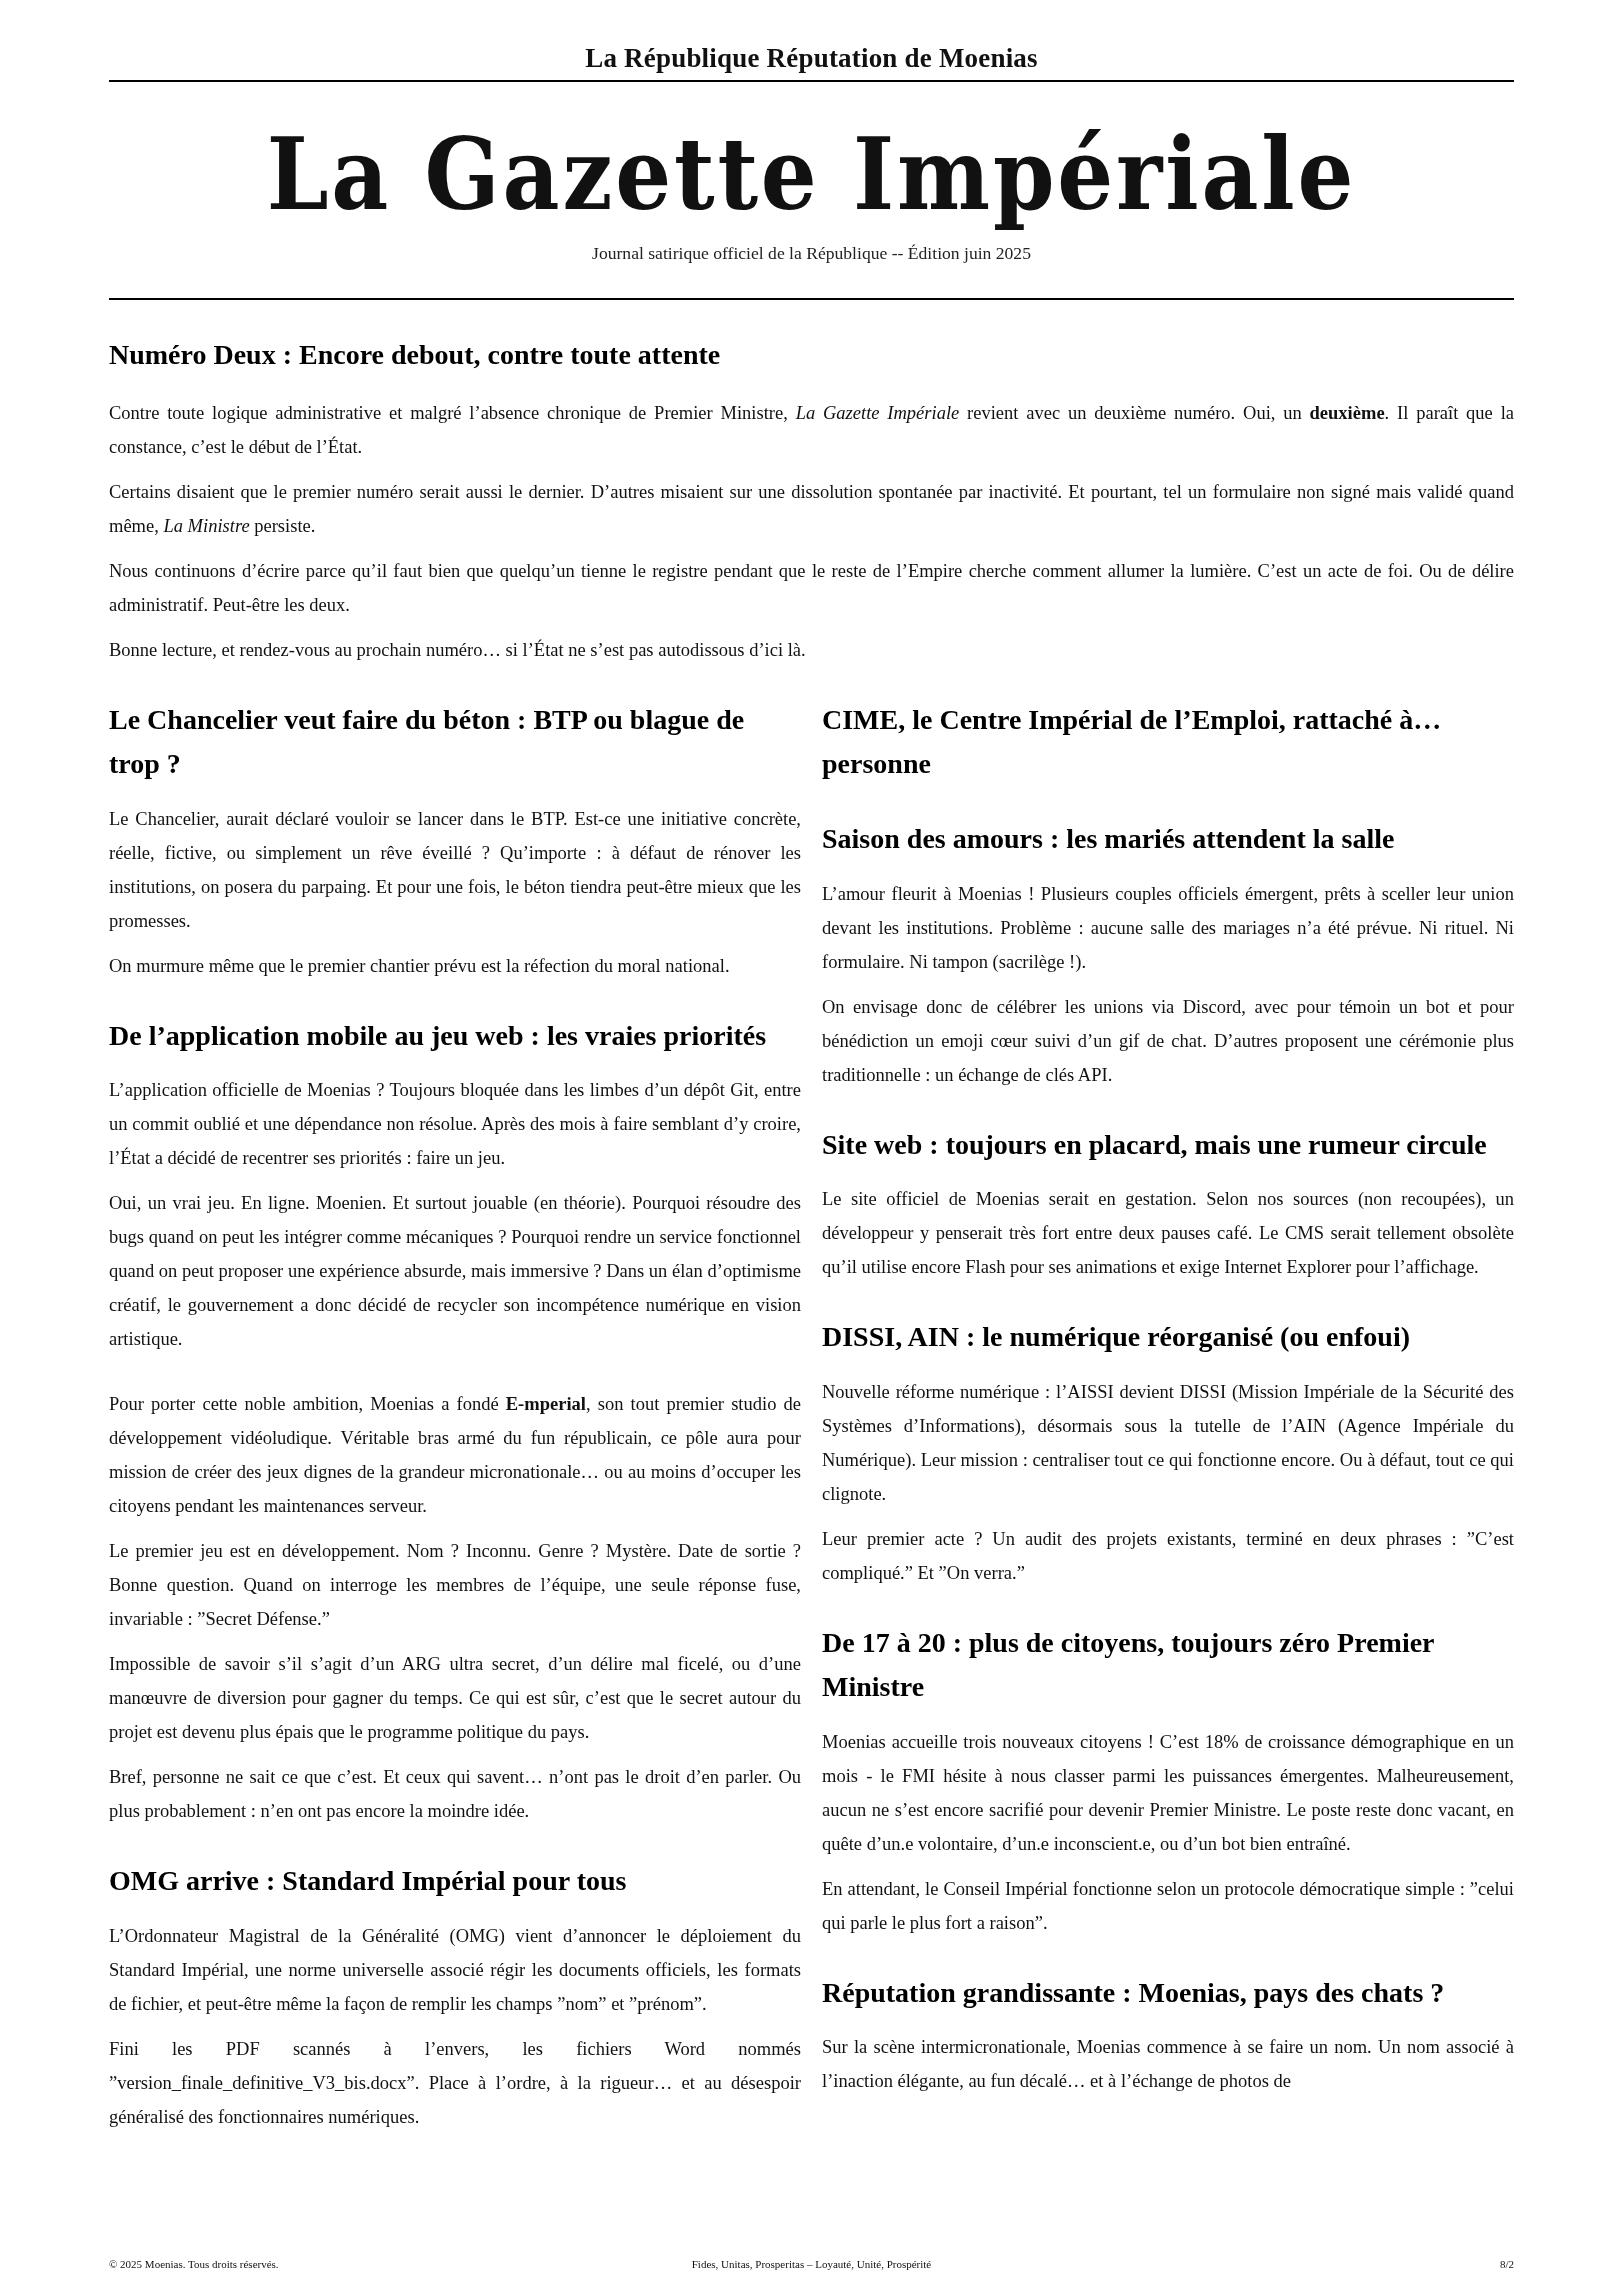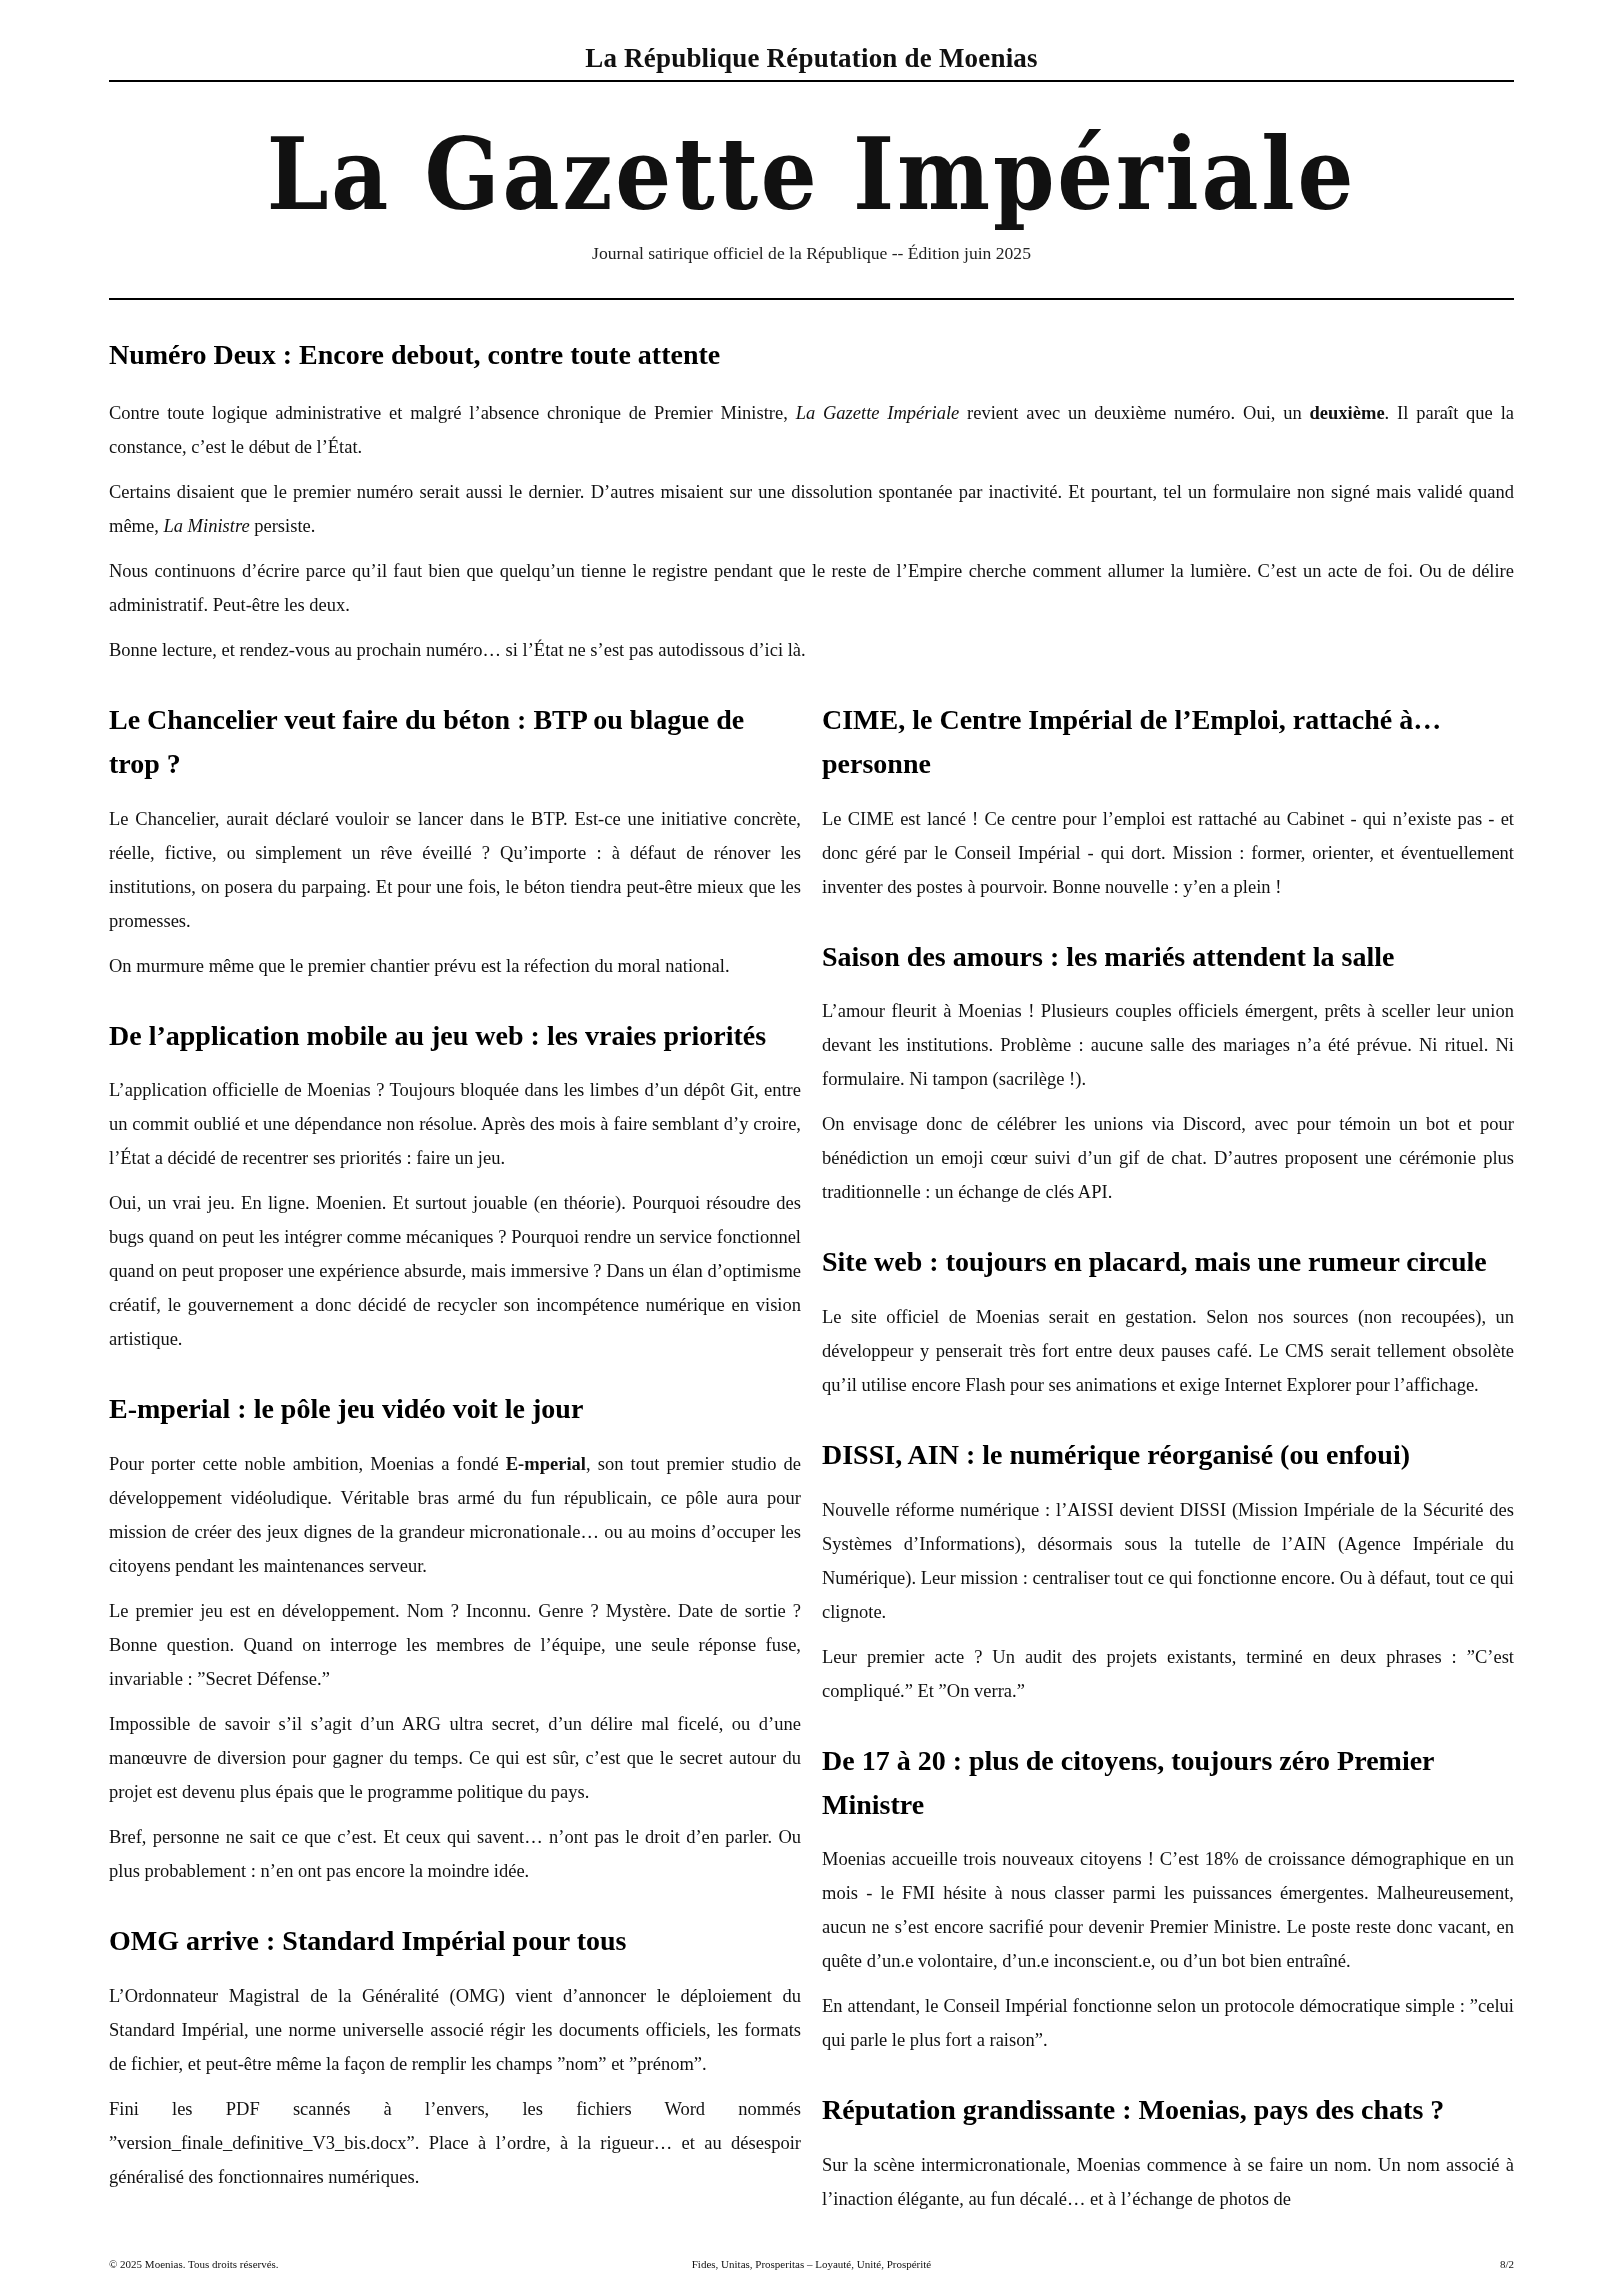--- a/index.html
+++ b/index.html
@@ -57,37 +57,35 @@
       <h2>Le Chancelier veut faire du béton : BTP ou blague de trop ?</h2>
       <p>Le Chancelier, aurait déclaré vouloir se lancer dans le BTP. Est-ce une initiative concrète, réelle, fictive, ou simplement un rêve éveillé ? Qu’importe : à défaut de rénover les institutions, on posera du parpaing. Et pour une fois, le béton tiendra peut-être mieux que les promesses.</p>
       <p>On murmure même que le premier chantier prévu est la réfection du moral national.</p>
     </article>
     <article class="article">
       <h2>De l’application mobile au jeu web : les vraies priorités</h2>
       <p>L’application officielle de Moenias ? Toujours bloquée dans les limbes d’un dépôt Git, entre un commit oublié et une dépendance non résolue. Après des mois à faire semblant d’y croire, l’État a décidé de recentrer ses priorités : faire un jeu.</p>
       <p>Oui, un vrai jeu. En ligne. Moenien. Et surtout jouable (en théorie). Pourquoi résoudre des bugs quand on peut les intégrer comme mécaniques ? Pourquoi rendre un service fonctionnel quand on peut proposer une expérience absurde, mais immersive ? Dans un élan d’optimisme créatif, le gouvernement a donc décidé de recycler son incompétence numérique en vision artistique.</p>
     </article>
     <article class="article">
-      <h2>E-mperial : le pôle jeu vidéo voit le jour</h2>
       <p><span>Pour porter cette noble ambition, Moenias a fondé </span><strong>E-mperial</strong><span>, son tout premier studio de développement vidéoludique. Véritable bras armé du fun républicain, ce pôle aura pour mission de créer des jeux dignes de la grandeur micronationale… ou au moins d’occuper les citoyens pendant les maintenances serveur.</span></p>
       <p>Le premier jeu est en développement. Nom ? Inconnu. Genre ? Mystère. Date de sortie ? Bonne question. Quand on interroge les membres de l’équipe, une seule réponse fuse, invariable : ”Secret Défense.”</p>
       <p>Impossible de savoir s’il s’agit d’un ARG ultra secret, d’un délire mal ficelé, ou d’une manœuvre de diversion pour gagner du temps. Ce qui est sûr, c’est que le secret autour du projet est devenu plus épais que le programme politique du pays.</p>
       <p>Bref, personne ne sait ce que c’est. Et ceux qui savent… n’ont pas le droit d’en parler. Ou plus probablement : n’en ont pas encore la moindre idée.</p>
     </article>
     <article class="article">
       <h2>OMG arrive : Standard Impérial pour tous</h2>
       <p>L’Ordonnateur Magistral de la Généralité (OMG) vient d’annoncer le déploiement du Standard Impérial, une norme universelle associé régir les documents officiels, les formats de fichier, et peut-être même la façon de remplir les champs ”nom” et ”prénom”.</p>
       <p>Fini les PDF scannés à l’envers, les fichiers Word nommés ”version_finale_definitive_V3_bis.docx”. Place à l’ordre, à la rigueur… et au désespoir généralisé des fonctionnaires numériques.</p>
     </article>
   </div>
 
   <div class="col right">
     <article class="article">
       <h2>CIME, le Centre Impérial de l’Emploi, rattaché à… personne</h2>
-      <p>Le CIME est lancé ! Ce centre pour l’emploi est rattaché au Cabinet - qui n’existe pas - et donc géré par le Conseil Impérial - qui dort. Mission : former, orienter, et éventuellement inventer des postes à pourvoir. Bonne nouvelle : y’en a plein !</p>
     </article>
     <article class="article">
       <h2>Saison des amours : les mariés attendent la salle</h2>
       <p>L’amour fleurit à Moenias ! Plusieurs couples officiels émergent, prêts à sceller leur union devant les institutions. Problème : aucune salle des mariages n’a été prévue. Ni rituel. Ni formulaire. Ni tampon (sacrilège !).</p>
       <p>On envisage donc de célébrer les unions via Discord, avec pour témoin un bot et pour bénédiction un emoji cœur suivi d’un gif de chat. D’autres proposent une cérémonie plus traditionnelle : un échange de clés API.</p>
     </article>
     <article class="article">
       <h2>Site web : toujours en placard, mais une rumeur circule</h2>
       <p>Le site officiel de Moenias serait en gestation. Selon nos sources (non recoupées), un développeur y penserait très fort entre deux pauses café. Le CMS serait tellement obsolète qu’il utilise encore Flash pour ses animations et exige Internet Explorer pour l’affichage.</p>
     </article>

